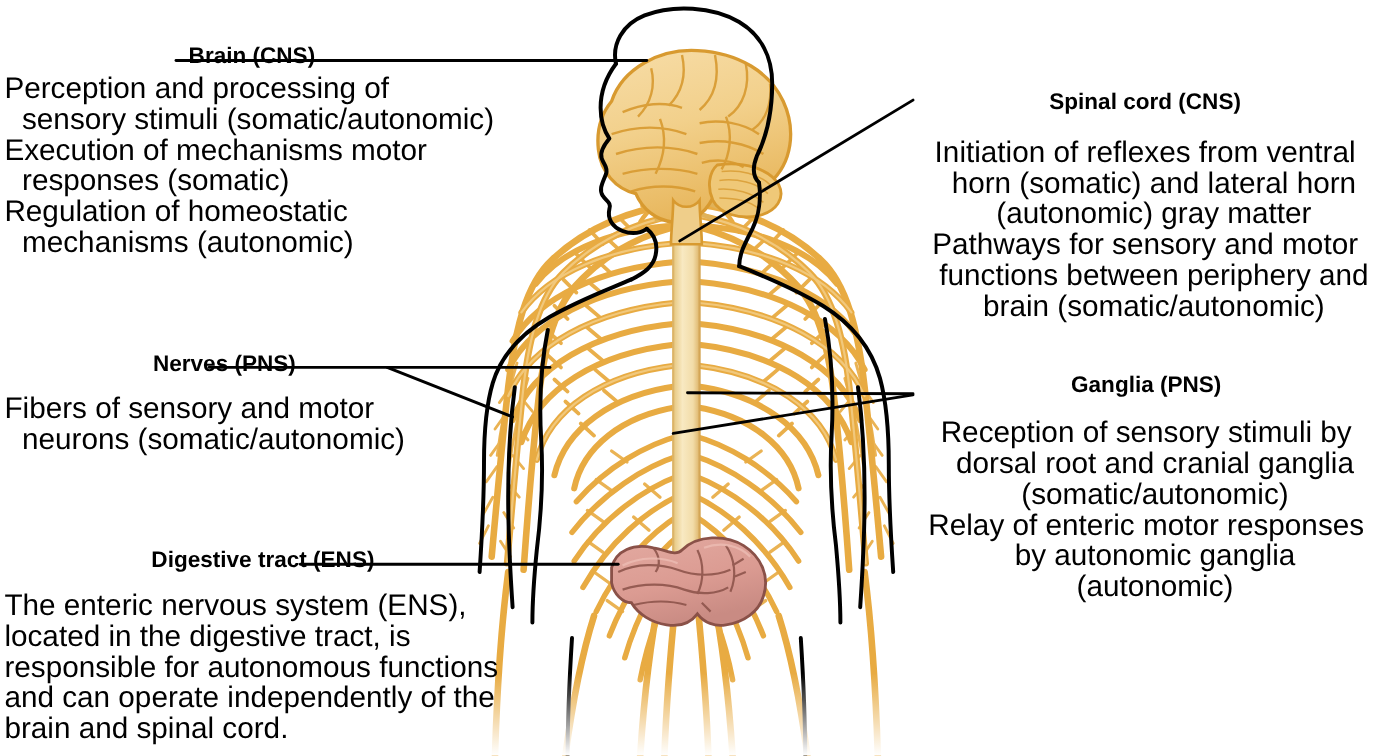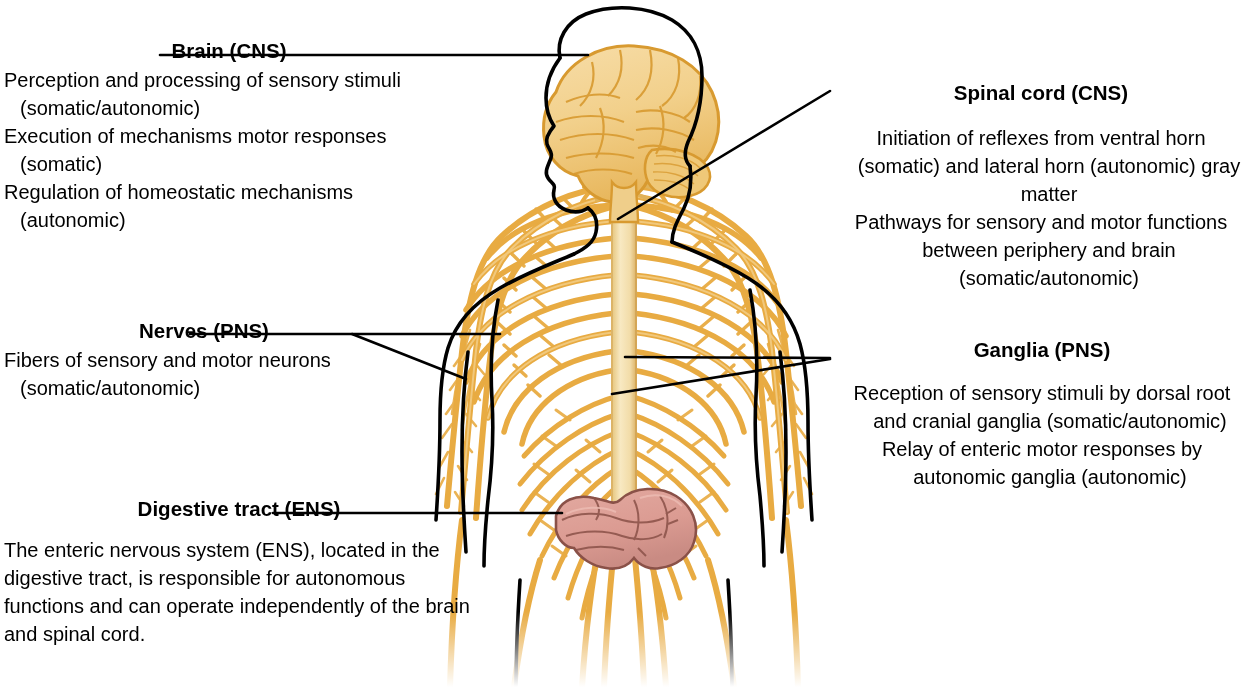--- a/index.html
+++ b/index.html
@@ -12,30 +12,30 @@
   #stage{ position:relative; width:1250px; height:687px; background:#fff; }
 
   .fig-svg{ position:absolute; left:0; top:0; width:1250px; height:687px; }
 
   .callout{ position:absolute; }
   .callout .title{
     font-weight:bold; font-size:20.5px; color:#000;
     line-height:26px; white-space:nowrap;text-align:center;
   }
   .callout p{
-    font-size:20px; color:#000; line-height:28px;
+    font-size:27px; color:#000; line-height:28px;
     text-indent:-16px; padding-left:16px;
   }
   .callout.right p{ text-align:center; }
 
   .c-brain{ left:4px; top:38px; width:450px; }
   .c-brain .title{ margin-bottom:2px; }
 
   .c-nerves{ left:4px; top:318px; width:400px; }
-  .c-nerves .title{ margin-bottom:2px; }
+  .c-nerves .title{ margin-bottom:13px; }
 
   .c-ens{ left:4px; top:496px; width:470px; }
   .c-ens .title{ margin-bottom:14px; }
   .c-ens p{ text-indent:0; padding-left:0; }
 
   .c-spinal{ left:836px; top:80px; width:410px; }
   .c-spinal .title{ margin-bottom:18px; }
 
   .c-ganglia{ left:836px; top:337px; width:412px; }
   .c-ganglia .title{ margin-bottom:16px; }

